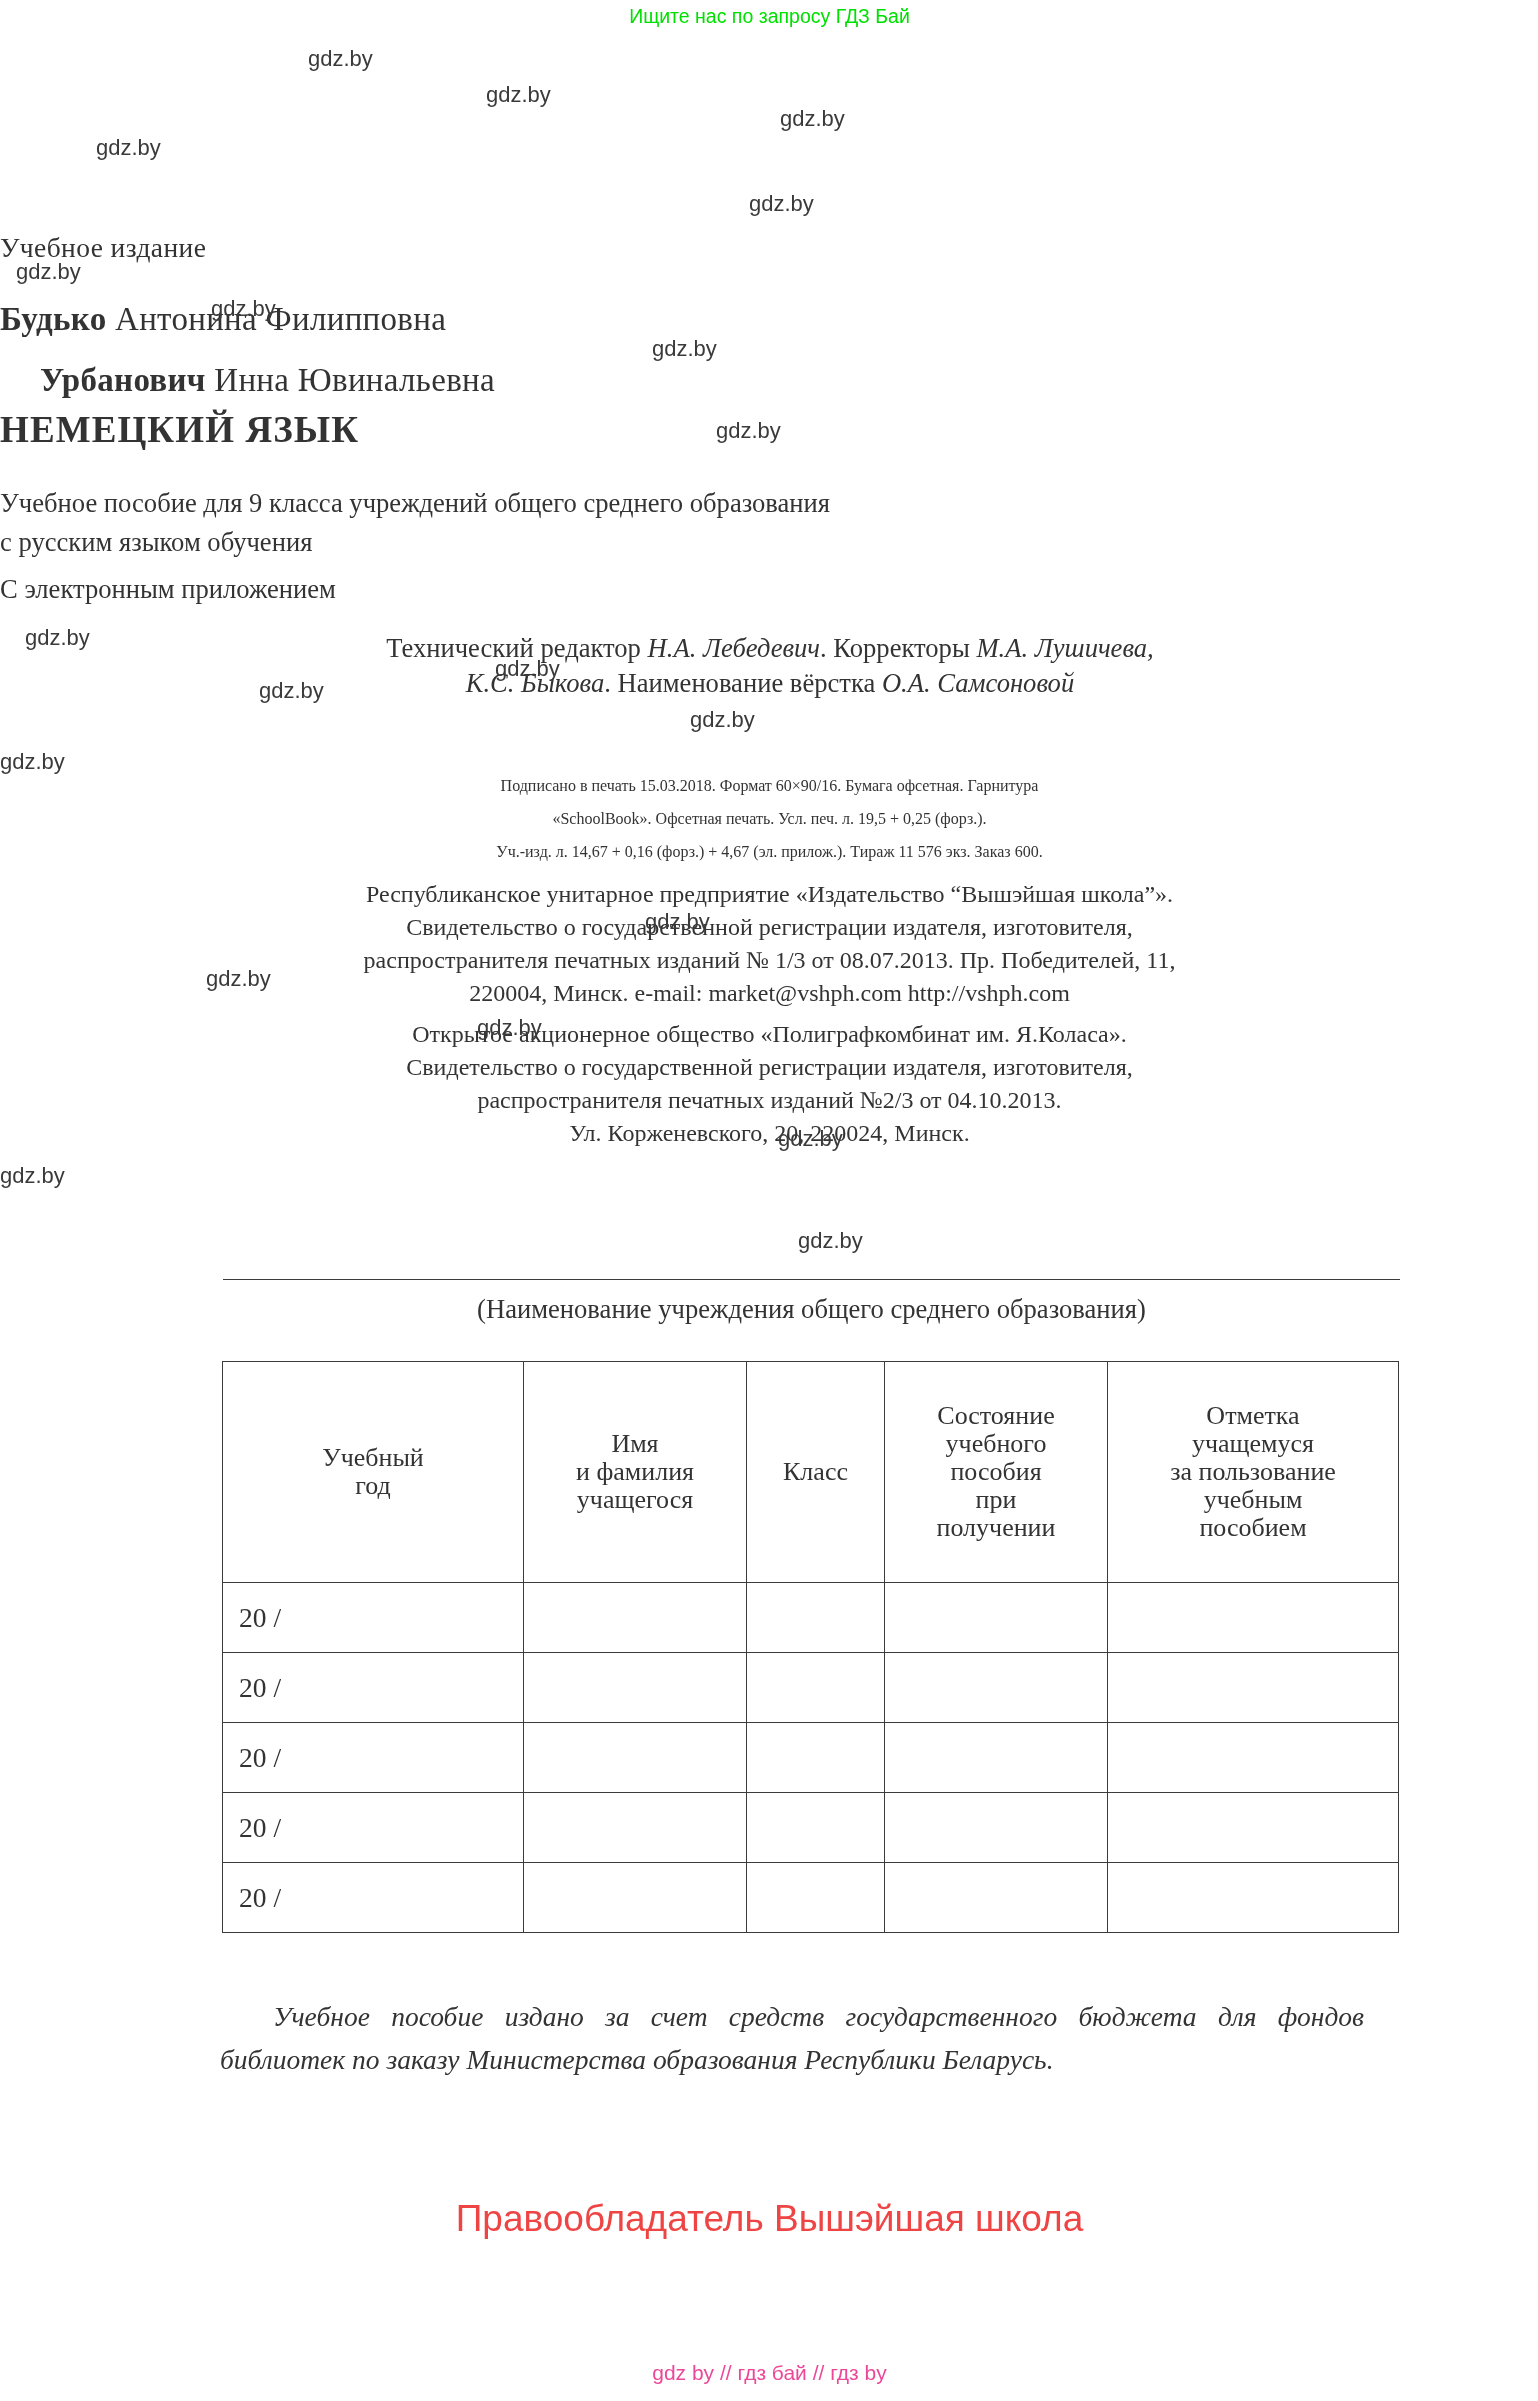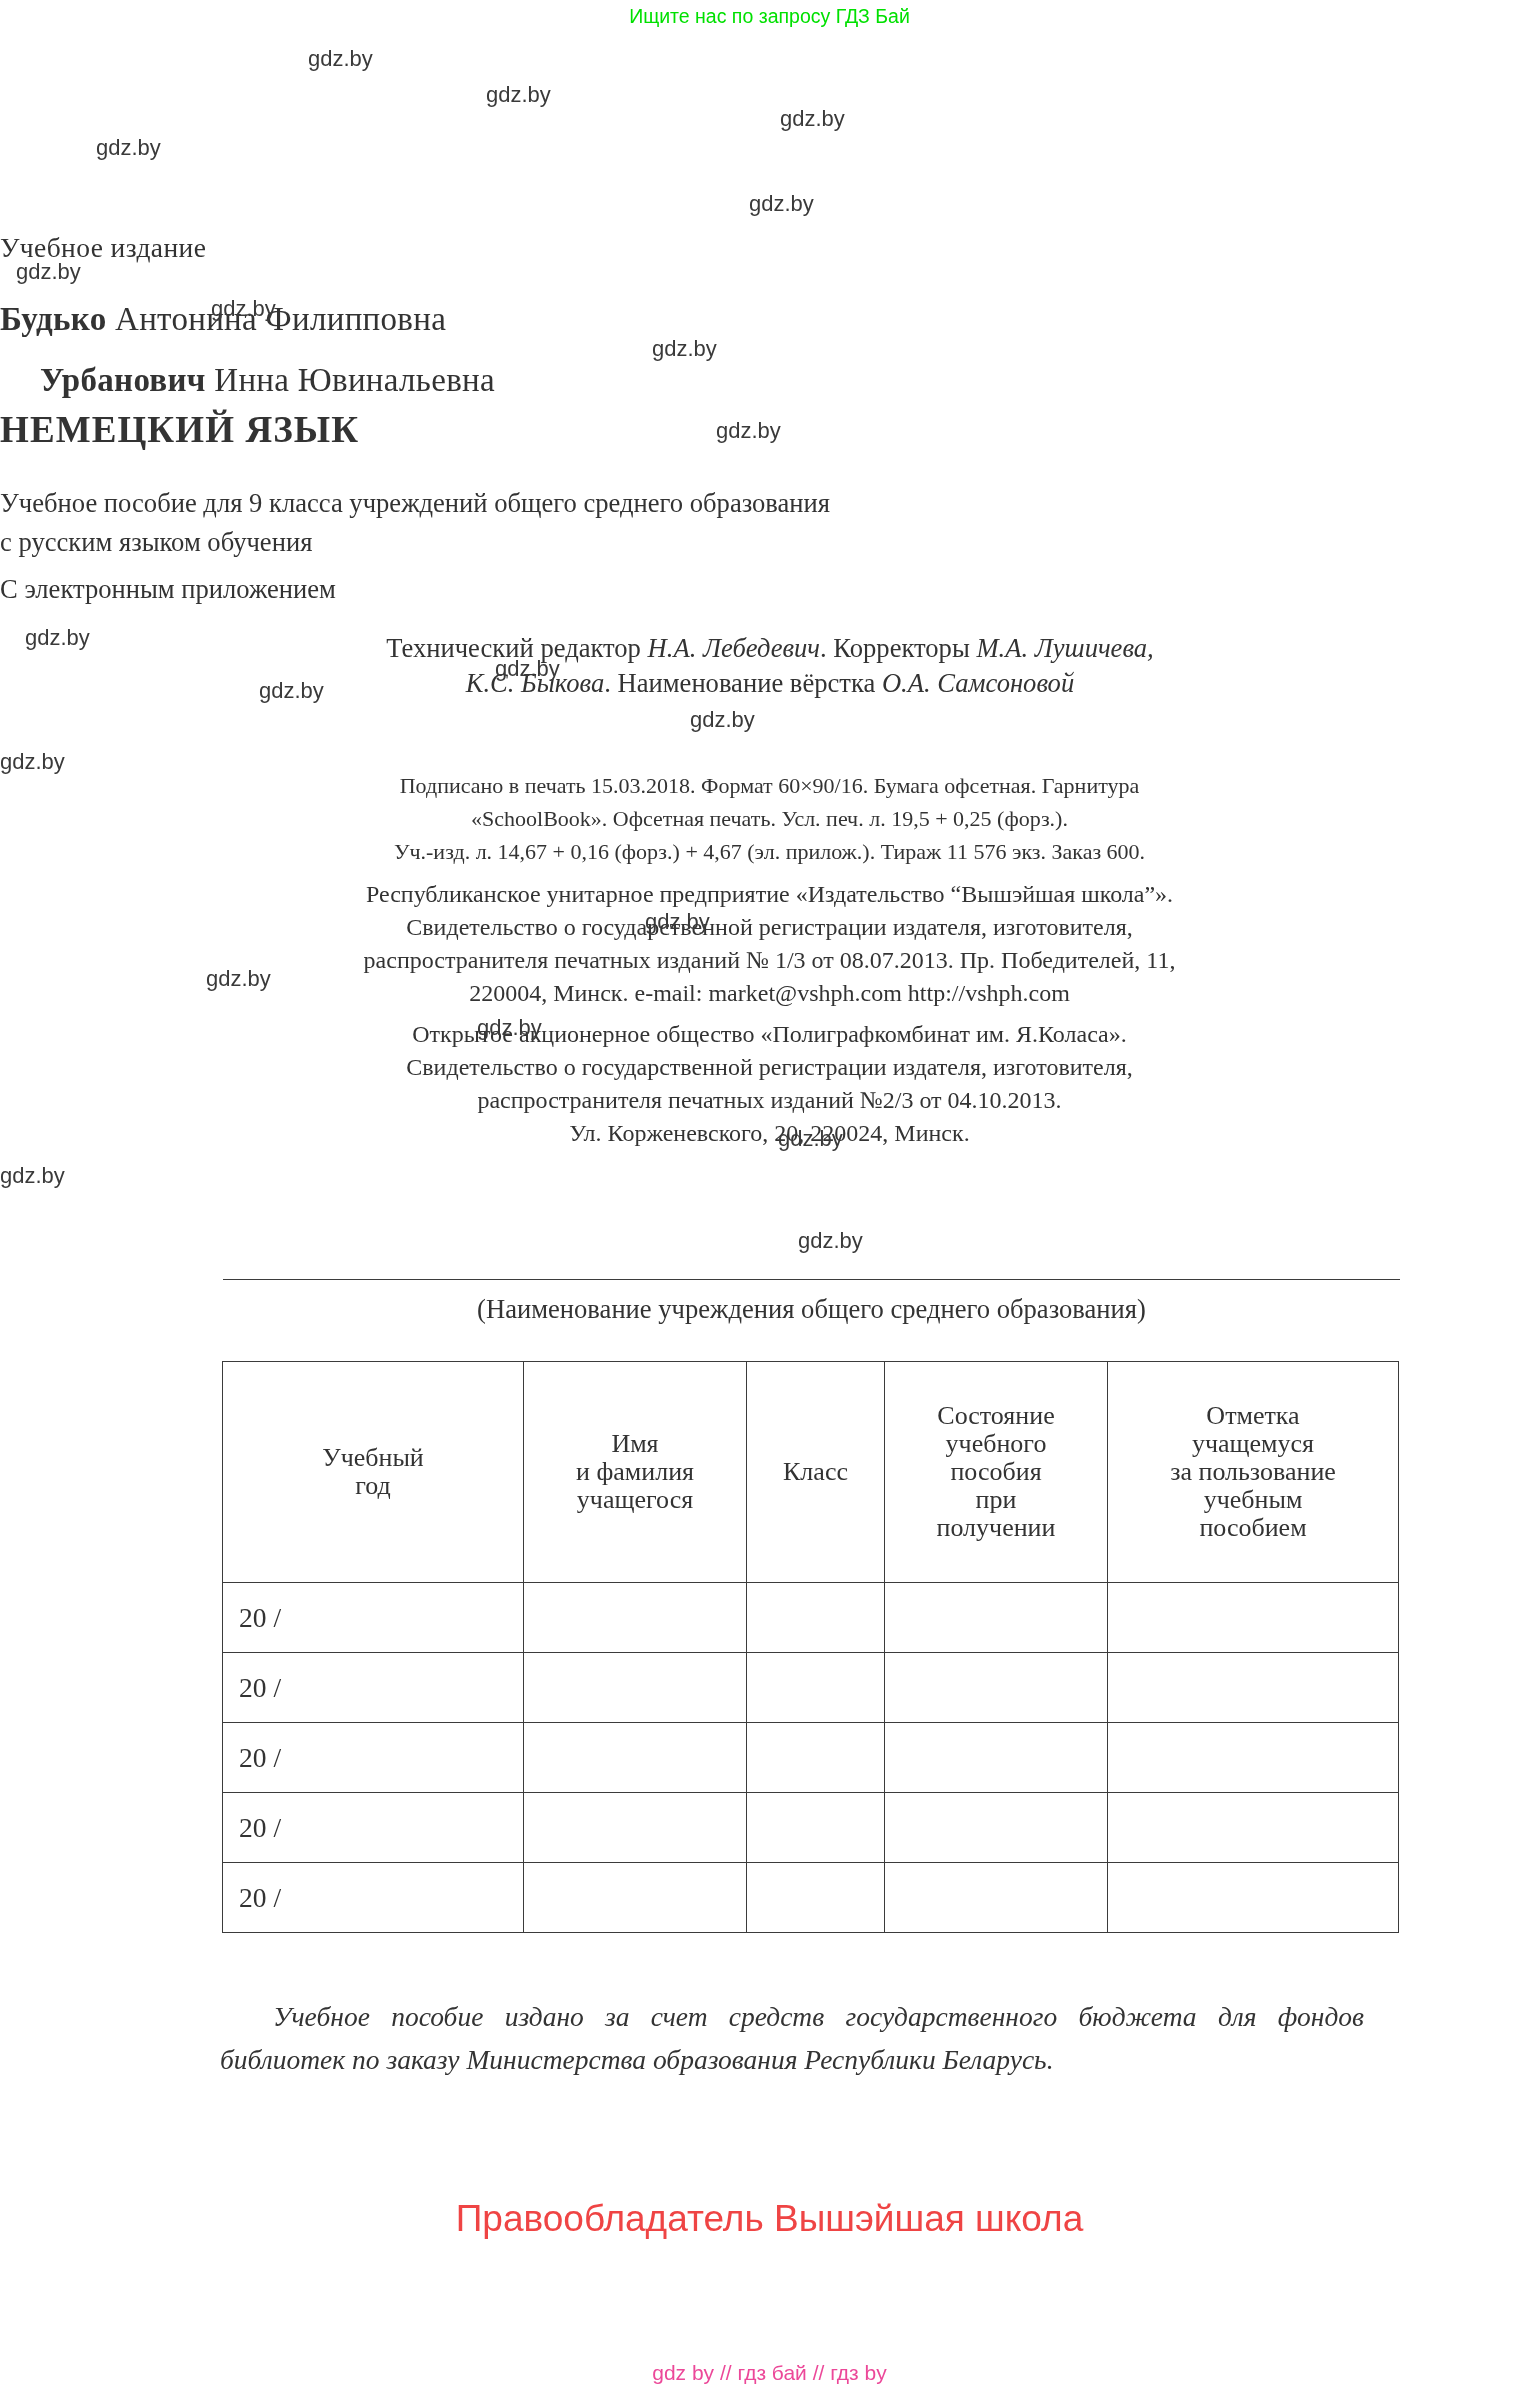--- a/index.html
+++ b/index.html
@@ -124,21 +124,21 @@
     text-align: center;
     line-height: 35px;
   }
   .credits i { font-style: italic; }
 
   .print-block {
     position: absolute;
     left: 220px;
     width: 1099px;
     top: 769px;
-    font-size: 22px;
+    font-size: 16px;
     text-align: center;
     line-height: 33px;
   }
 
   .pub-block {
     position: absolute;
     left: 220px;
     width: 1099px;
     top: 878px;
     font-size: 24px;

